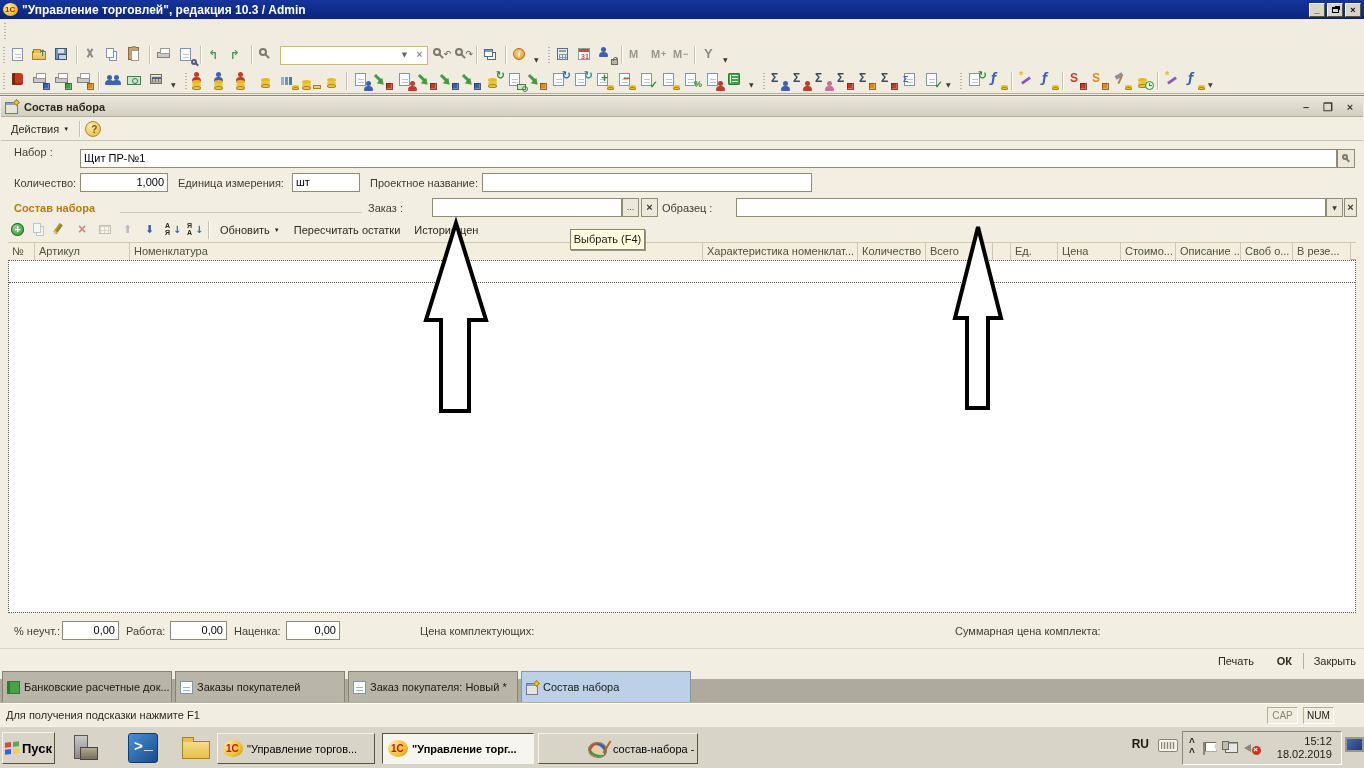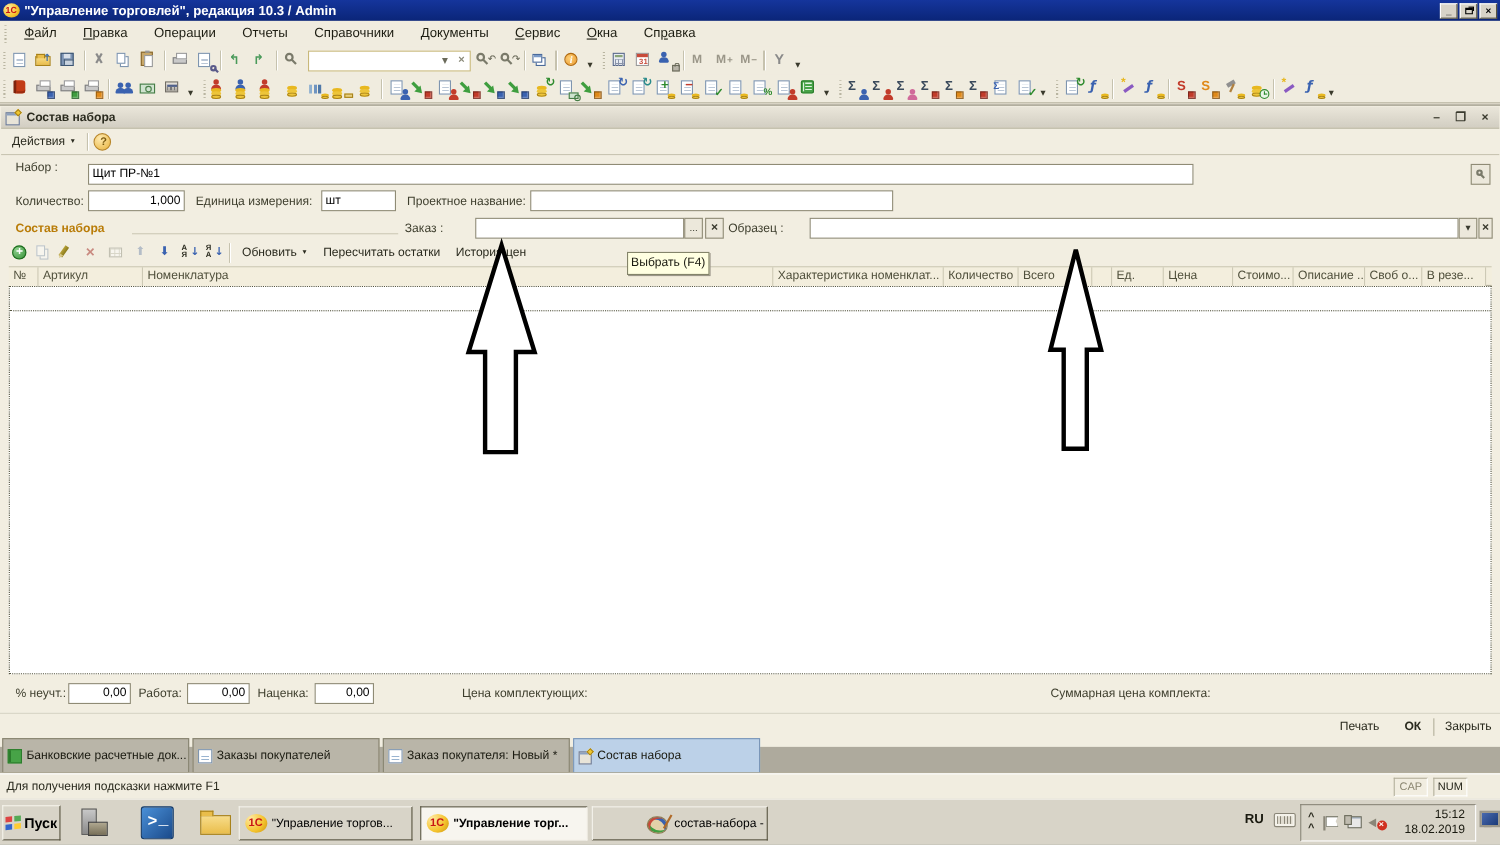--- a/index.html
+++ b/index.html
@@ -285,21 +285,20 @@
     <span class="ttext">"Управление торговлей", редакция 10.3 / Admin</span>
     <span class="wbtns">
       <span class="wbtn">_</span>
       <span class="wbtn"><span class="rsq"></span></span>
       <span class="wbtn">×</span>
     </span>
   </div>
 
   <div class="menubar">
     <span class="mgrip"></span>
-    <span id="menu-items"><span class="mitem"><u>Ф</u>айл</span><span class="mitem"><u>П</u>равка</span><span class="mitem">Операции</span><span class="mitem">Отчеты</span><span class="mitem">Справочники</span><span class="mitem"><u>Д</u>окументы</span><span class="mitem"><u>С</u>ервис</span><span class="mitem"><u>О</u>кна</span><span class="mitem">Сп<u>р</u>авка</span></span>
   </div>
 
   <div class="toolbar tb1" id="toolbar1">
       <span class="tgrip"></span>
       <span class="ti">
         <span class="pp p-doc"></span>
       </span>
       <span class="ti">
         <span class="pp p-folder"></span>
         <span class="pp p-oparrow"></span>
@@ -620,21 +619,21 @@
     <div class="actionbar">
       <span class="abtn">
         <span>Действия</span>
           <span class="dd">▼</span>
       </span>
       <span class="asep"></span>
       <span class="p-help"></span>
     </div>
 
     <span class="flabel" style="left:14px;top:50px">Набор :</span>
-    <div class="field" style="left:80px;top:53px;width:1005px">Щит ПР-№1</div>
+    <div class="field" style="left:80px;top:53px;width:1257px">Щит ПР-№1</div>
     <span class="magbtn" style="left:1337px;top:53px">
         <i></i>
       </span>
 
     <span class="flabel" style="left:14px;top:81px">Количество:</span>
     <div class="field num" style="left:80px;top:77px;width:88px">1,000</div>
     <span class="flabel" style="left:178px;top:81px">Единица измерения:</span>
     <div class="field" style="left:292px;top:77px;width:68px">шт</div>
     <span class="flabel" style="left:370px;top:81px">Проектное название:</span>
     <div class="field" style="left:482px;top:77px;width:330px"></div>

